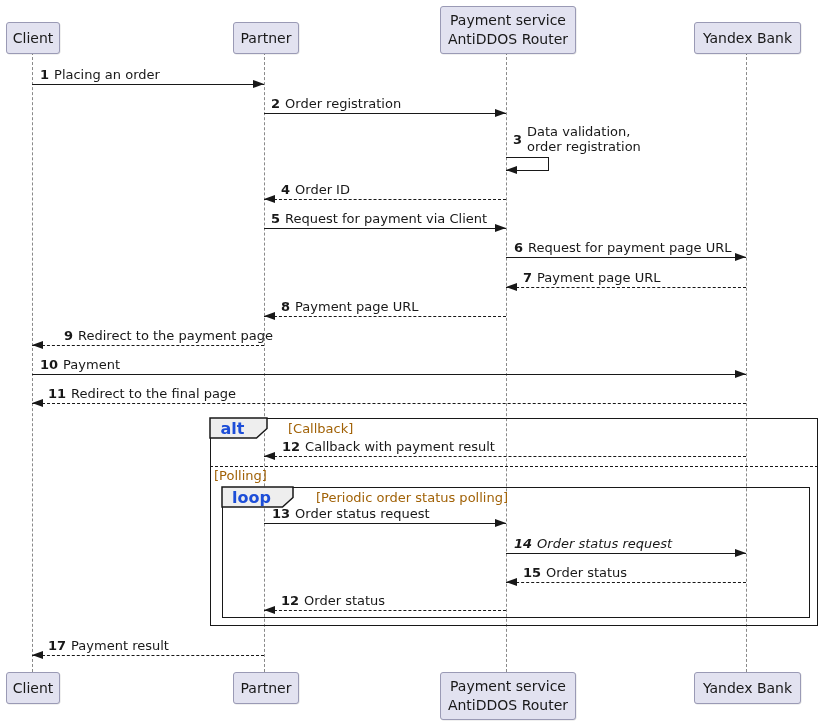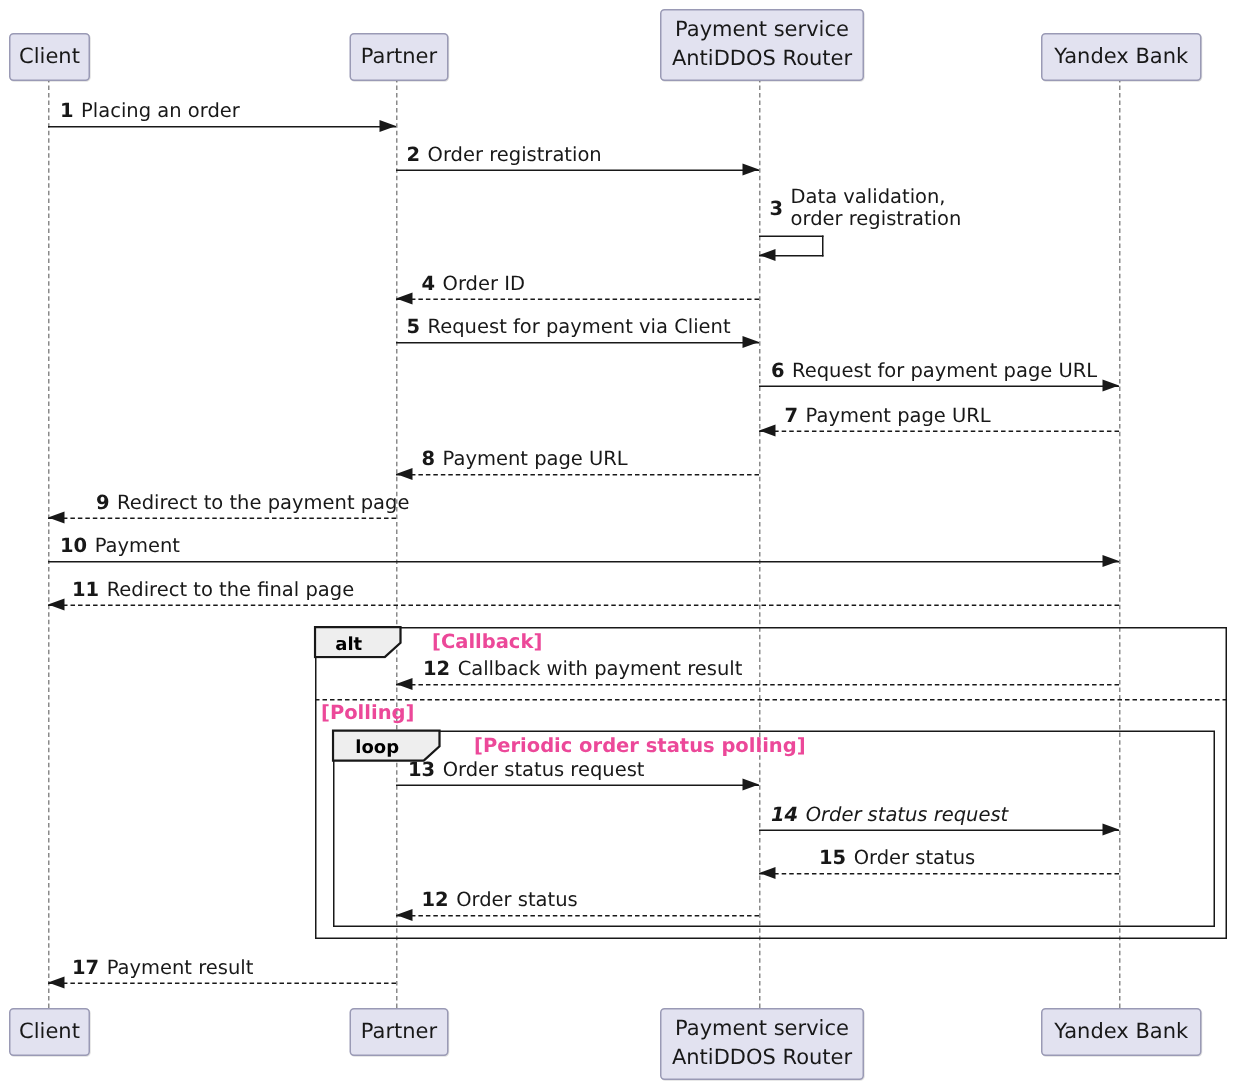--- a/index.html
+++ b/index.html
@@ -24,22 +24,22 @@
   
   .line{position:absolute;height:0;border-top:1px solid #181818;}
   .line.dashed{border-top-style:dashed;}
   .vline{position:absolute;width:0;border-left:1px solid #181818;}
   
   .ahr{position:absolute;width:0;height:0;border-top:4px solid transparent;border-bottom:4px solid transparent;border-left:11px solid #181818;}
   .ahl{position:absolute;width:0;height:0;border-top:4px solid transparent;border-bottom:4px solid transparent;border-right:11px solid #181818;}
   
   .frame{position:absolute;border:1.5px solid #181818;}
   .tab{position:absolute;}
-  .tab-label{position:absolute;font-size:12px;font-weight:bold;text-align:center;line-height:18px;color:#000000;}
-  .cond{position:absolute;font-size:13px;font-weight:bold;color:#ec4899;white-space:nowrap;line-height:15px;}
+  .tab-label{position:absolute;font-size:16px;font-weight:bold;text-align:center;line-height:18px;color:#1d4ed8;}
+  .cond{position:absolute;font-size:13px;font-weight:normal;color:#a16207;white-space:nowrap;line-height:15px;}
   .divider{position:absolute;height:0;border-top:1px dashed #181818;}
 </style>
 </head>
 <body>
 
 <div class="diagram">
 
   <div class="ll" style="left:31.5px;top:52px;height:620px;"></div>
   <div class="ll" style="left:263.5px;top:52px;height:620px;"></div>
   <div class="ll" style="left:505.5px;top:52px;height:620px;"></div>
@@ -129,21 +129,21 @@
   <div class="ahl" style="left:264px;top:452px;"></div>
 
   <div class="lbl" style="left:272px;top:506px;"><span class="n">13</span><span>Order status request</span></div>
   <div class="line" style="left:264px;top:523px;width:242px;"></div>
   <div class="ahr" style="left:495px;top:519px;"></div>
 
   <div class="lbl" style="left:514px;top:536px;font-style:italic;"><span class="n">14</span><span>Order status request</span></div>
   <div class="line" style="left:506px;top:553px;width:240px;"></div>
   <div class="ahr" style="left:735px;top:549px;"></div>
 
-  <div class="lbl" style="left:546px;top:565px;"><span class="n">15</span><span>Order status</span></div>
+  <div class="lbl" style="left:523px;top:565px;"><span class="n">15</span><span>Order status</span></div>
   <div class="line dashed" style="left:506px;top:582px;width:240px;"></div>
   <div class="ahl" style="left:506px;top:578px;"></div>
 
   <div class="lbl" style="left:281px;top:593px;"><span class="n">12</span><span>Order status</span></div>
   <div class="line dashed" style="left:264px;top:610px;width:242px;"></div>
   <div class="ahl" style="left:264px;top:606px;"></div>
 
   <div class="lbl" style="left:48px;top:638px;"><span class="n">17</span><span>Payment result</span></div>
   <div class="line dashed" style="left:32px;top:655px;width:232px;"></div>
   <div class="ahl" style="left:32px;top:651px;"></div>

